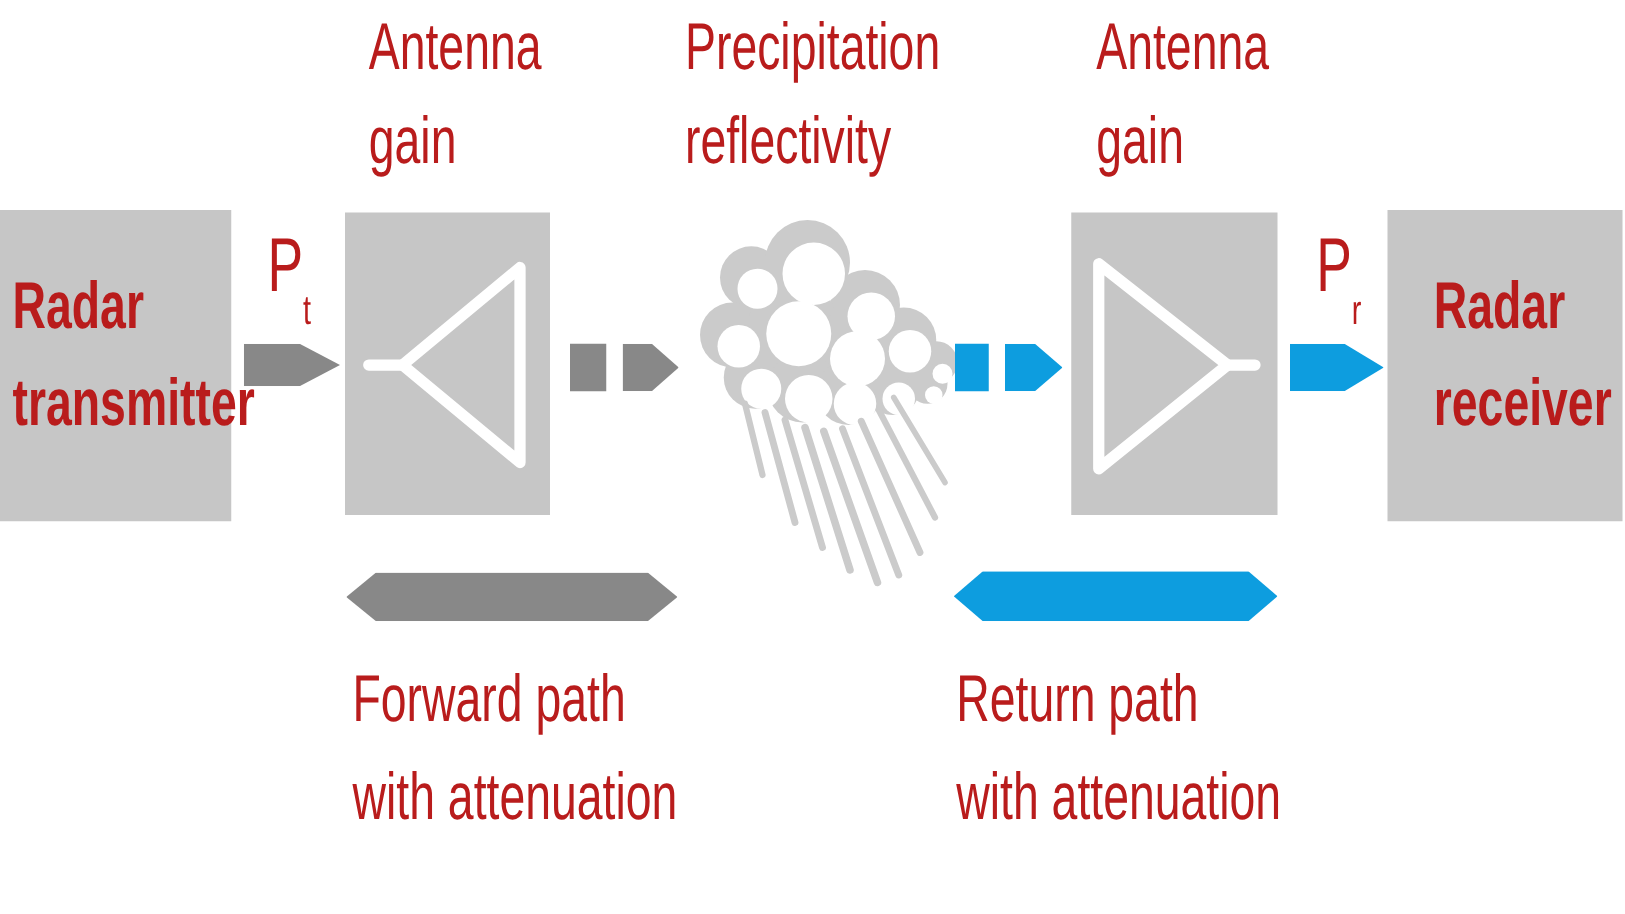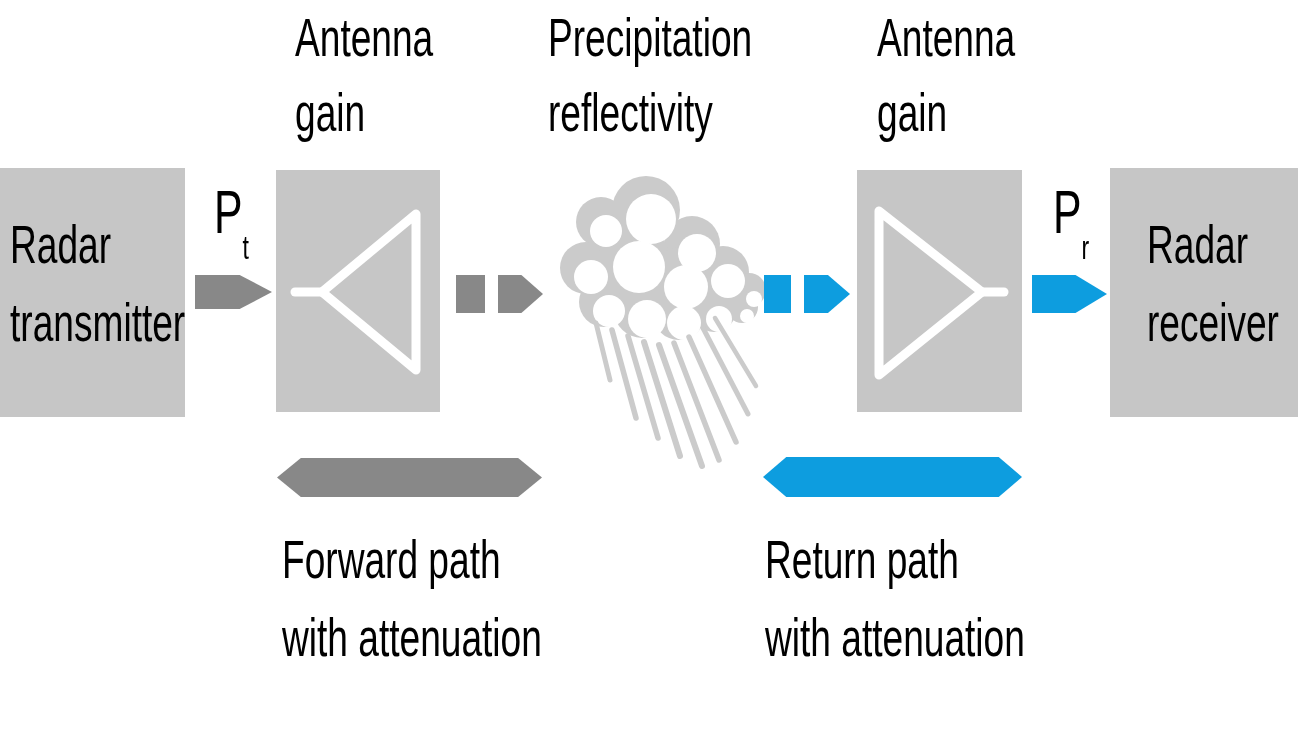--- a/index.html
+++ b/index.html
@@ -1,25 +1,25 @@
 <!DOCTYPE html>
 <html><head>
 <meta charset="utf-8">
 <style>
   html,body{margin:0;padding:0;background:#fff;}
   .stage{
     position:relative;width:1300px;height:731px;background:#ffffff;overflow:hidden;
-    font-family:"Liberation Sans", sans-serif;color:#000000;
+    font-family:"Liberation Sans", sans-serif;color:#b91c1c;
   }
   
   .cond{transform:scaleX(0.7);transform-origin:0 0;white-space:nowrap;}
   .lbl{position:absolute;font-size:53px;line-height:75px;}
   .boxlbl{position:absolute;font-size:53px;line-height:78px;}
   .pathlbl{position:absolute;font-size:53px;line-height:78px;}
-  .box{position:absolute;background:#c6c6c6;}
+  .box{position:absolute;background:#c6c6c6;font-weight:bold;}
   .power{position:absolute;font-size:61px;line-height:61px;}
   .power .sub{font-size:33px;display:inline-block;transform:translateY(26px);}
   .shape{position:absolute;}
   .gray-fill{background:#888888;}
   .blue-fill{background:#0d9ddf;}
   .pent-long{clip-path:polygon(0 0,58% 0,100% 50%,58% 100%,0 100%);}
   .pent-short{clip-path:polygon(0 0,52% 0,100% 50%,52% 100%,0 100%);}
   .hex{clip-path:polygon(0 50%,9% 0,91% 0,100% 50%,91% 100%,9% 100%);}
   svg{position:absolute;display:block;}
 </style>

